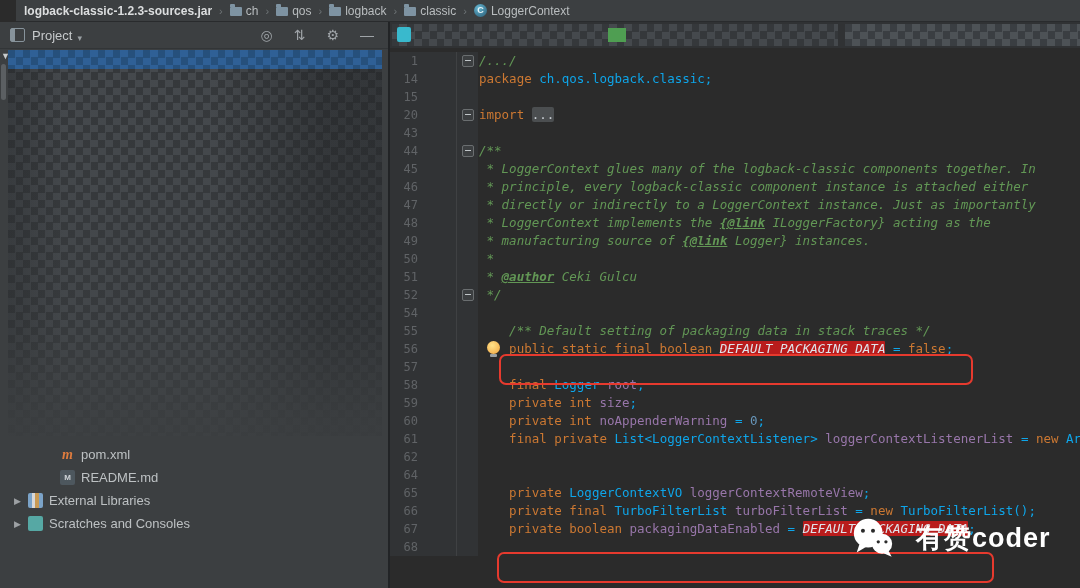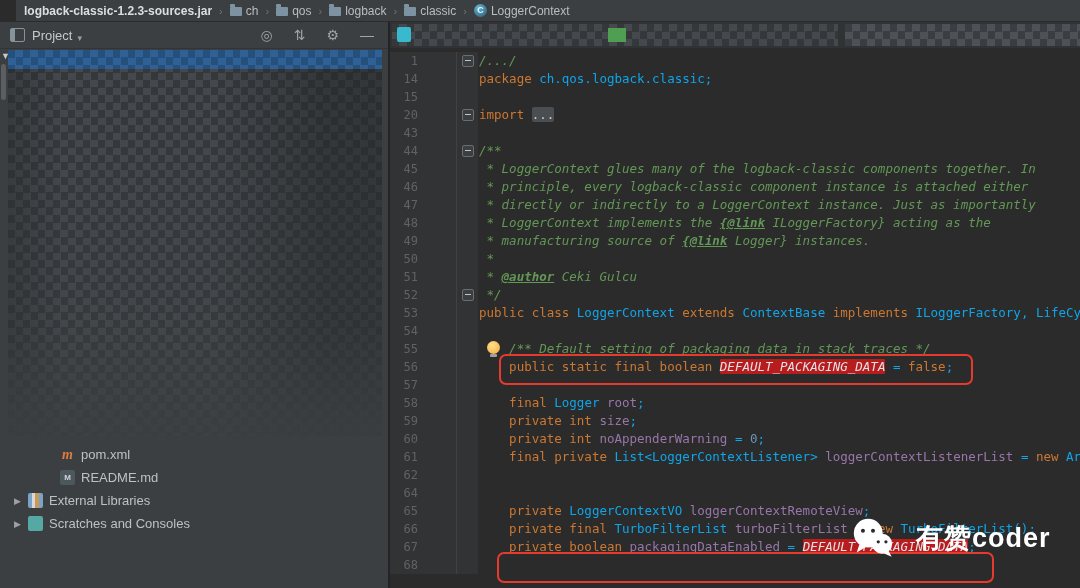--- a/index.html
+++ b/index.html
@@ -188,21 +188,20 @@
         <div class="code-row"><span class="lnum">43</span><span class="foldc"></span><span class="codec"></span></div>
         <div class="code-row"><span class="lnum">44</span><span class="foldc"><span class="fold-icon"></span></span><span class="codec"><span class="tok-c">/**</span></span></div>
         <div class="code-row"><span class="lnum">45</span><span class="foldc"></span><span class="codec"><span class="tok-c"> * LoggerContext glues many of the logback-classic components together. In</span></span></div>
         <div class="code-row"><span class="lnum">46</span><span class="foldc"></span><span class="codec"><span class="tok-c"> * principle, every logback-classic component instance is attached either</span></span></div>
         <div class="code-row"><span class="lnum">47</span><span class="foldc"></span><span class="codec"><span class="tok-c"> * directly or indirectly to a LoggerContext instance. Just as importantly</span></span></div>
         <div class="code-row"><span class="lnum">48</span><span class="foldc"></span><span class="codec"><span class="tok-c"> * LoggerContext implements the </span><span class="tok-ct">{@link</span><span class="tok-c"> ILoggerFactory} acting as the</span></span></div>
         <div class="code-row"><span class="lnum">49</span><span class="foldc"></span><span class="codec"><span class="tok-c"> * manufacturing source of </span><span class="tok-ct">{@link</span><span class="tok-c"> Logger} instances.</span></span></div>
         <div class="code-row"><span class="lnum">50</span><span class="foldc"></span><span class="codec"><span class="tok-c"> *</span></span></div>
         <div class="code-row"><span class="lnum">51</span><span class="foldc"></span><span class="codec"><span class="tok-c"> * </span><span class="tok-ct">@author</span><span class="tok-c"> Ceki Gulcu</span></span></div>
         <div class="code-row"><span class="lnum">52</span><span class="foldc"><span class="fold-icon"></span></span><span class="codec"><span class="tok-c"> */</span></span></div>
-        <div class="code-row"><span class="lnum">53</span><span class="foldc"></span><span class="codec"><span class="tok-k">public class</span><span class="tok-n"> LoggerContext </span><span class="tok-k">extends</span><span class="tok-n"> ContextBase </span><span class="tok-k">implements</span><span class="tok-n"> ILoggerFactory, LifeCy</span></span></div>
         <div class="code-row"><span class="lnum">54</span><span class="foldc"></span><span class="codec"></span></div>
         <div class="code-row"><span class="lnum">55</span><span class="foldc"></span><span class="codec"><span class="tok-c">    /** Default setting of packaging data in stack traces */</span></span></div>
         <div class="code-row"><span class="lnum">56</span><span class="foldc"></span><span class="codec"><span class="tok-n">    </span><span class="tok-k">public static final boolean</span><span class="tok-n"> </span><span class="tok-sel">DEFAULT_PACKAGING_DATA</span><span class="tok-n"> = </span><span class="tok-k">false</span><span class="tok-n">;</span></span></div>
         <div class="code-row"><span class="lnum">57</span><span class="foldc"></span><span class="codec"></span></div>
         <div class="code-row"><span class="lnum">58</span><span class="foldc"></span><span class="codec"><span class="tok-n">    </span><span class="tok-k">final</span><span class="tok-n"> Logger </span><span class="tok-f">root</span><span class="tok-n">;</span></span></div>
         <div class="code-row"><span class="lnum">59</span><span class="foldc"></span><span class="codec"><span class="tok-n">    </span><span class="tok-k">private int</span><span class="tok-n"> </span><span class="tok-f">size</span><span class="tok-n">;</span></span></div>
         <div class="code-row"><span class="lnum">60</span><span class="foldc"></span><span class="codec"><span class="tok-n">    </span><span class="tok-k">private int</span><span class="tok-n"> </span><span class="tok-f">noAppenderWarning</span><span class="tok-n"> = </span><span class="tok-num">0</span><span class="tok-n">;</span></span></div>
         <div class="code-row"><span class="lnum">61</span><span class="foldc"></span><span class="codec"><span class="tok-n">    </span><span class="tok-k">final private</span><span class="tok-n"> List&lt;LoggerContextListener&gt; </span><span class="tok-f">loggerContextListenerList</span><span class="tok-n"> = </span><span class="tok-k">new</span><span class="tok-n"> Ar</span></span></div>
         <div class="code-row"><span class="lnum">62</span><span class="foldc"></span><span class="codec"></span></div>
         <div class="code-row"><span class="lnum">64</span><span class="foldc"></span><span class="codec"></span></div>

